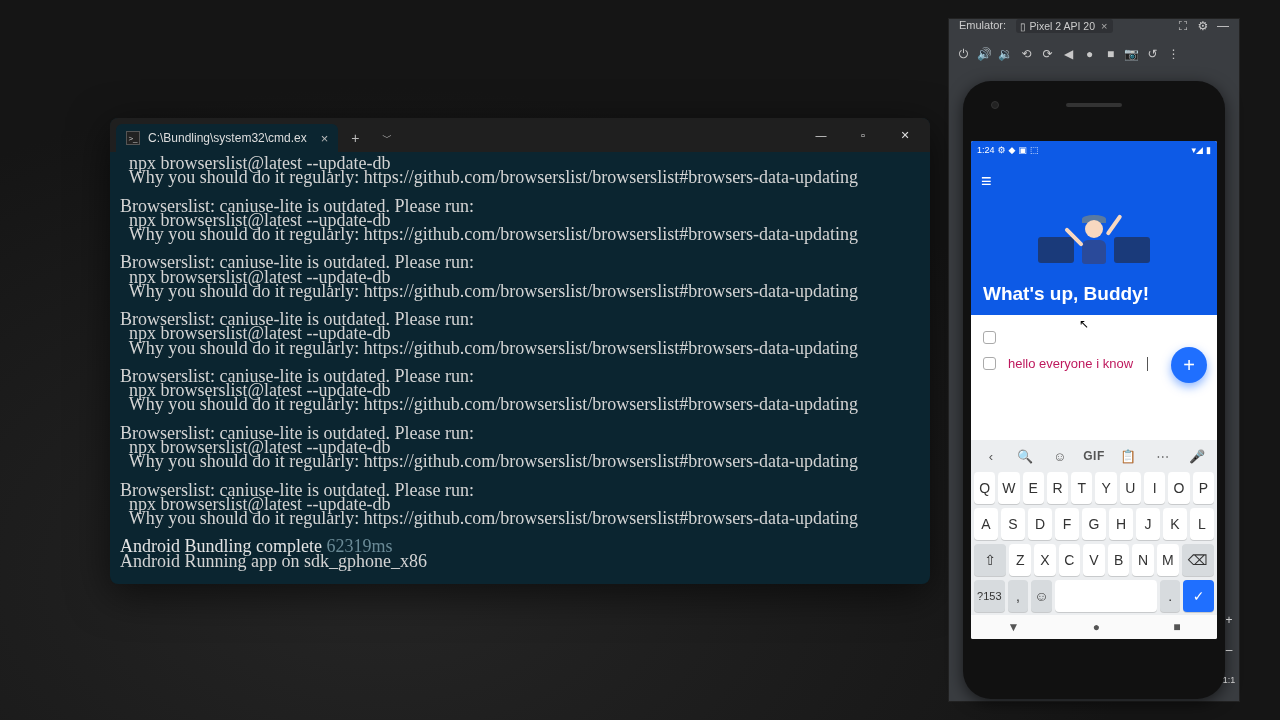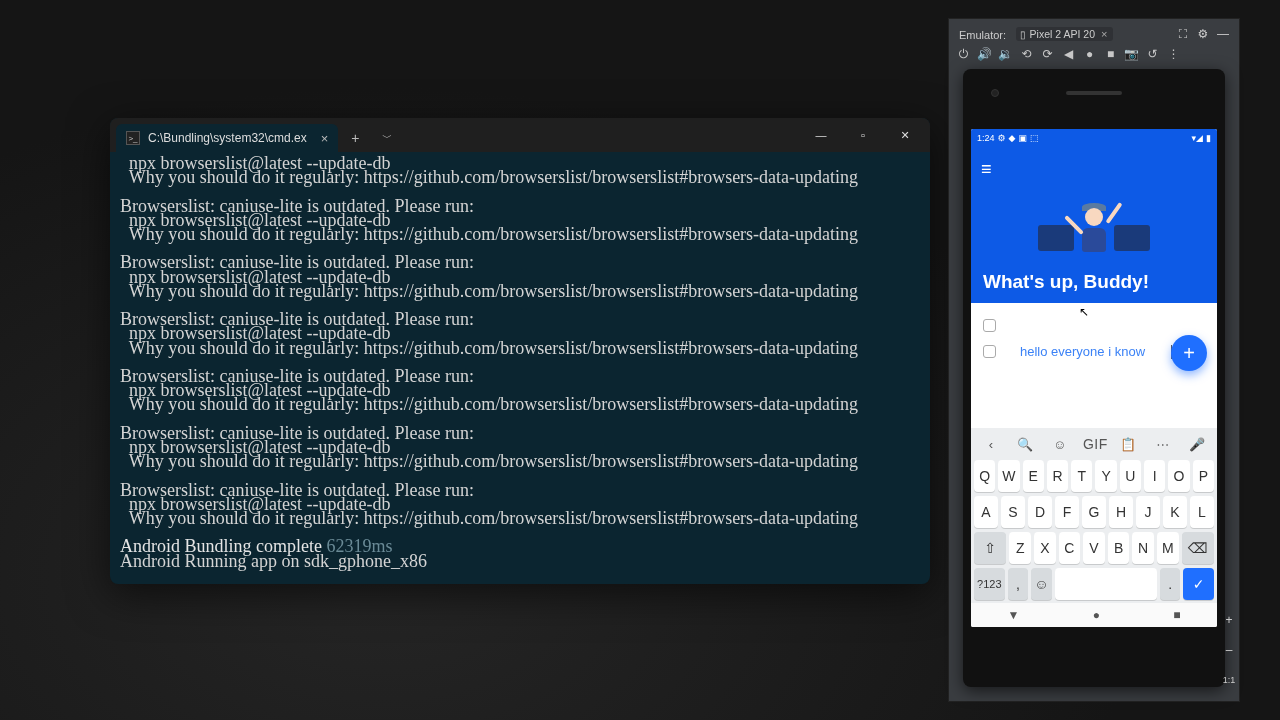--- a/index.html
+++ b/index.html
@@ -73,21 +73,21 @@
 
   
   .emulator {
     position: absolute; left: 948px; top: 18px;
     width: 292px; height: 684px;
     background: #3a3d41;
     border: 1px solid #222;
     display: flex; flex-direction: column;
   }
   .emu-titlebar {
-    height: 22px; display: flex; align-items: flex-end;
+    height: 22px; display: flex; align-items: flex-start;
     padding: 0 6px 0 10px; font-size: 11px; color: #ccc;
     background: #3a3d41;
   }
   .emu-title-text { margin-right: 10px; }
   .emu-device-chip {
     display: flex; align-items: center; gap: 4px;
     background: #2f3135; border-radius: 3px;
     padding: 1px 6px 1px 4px; font-size: 10.5px;
   }
   .emu-device-chip .dev-icon { font-size: 10px; }
@@ -99,23 +99,23 @@
     gap: 0; padding: 0 4px;
     background: #3a3d41;
   }
   .emu-toolbar .ico {
     width: 21px; height: 20px;
     display: flex; align-items: center; justify-content: center;
     font-size: 12px; color: #c8c8c8;
   }
 
   .phone-frame {
-    margin: 2px auto 0 auto;
+    margin: 14px auto 0 auto;
     width: 262px; height: 618px;
-    background: #111; border-radius: 8px;
+    background: #111; border-radius: 28px;
     padding: 24px;
     position: relative;
     box-shadow: 0 4px 16px rgba(0,0,0,0.6);
   }
   .phone-speaker {
     position: absolute; top: 22px; left: 50%; transform: translateX(-50%);
     width: 56px; height: 4px; background: #333; border-radius: 3px;
   }
   .phone-cam {
     position: absolute; top: 20px; left: 28px;
@@ -164,21 +164,21 @@
   .greeting {
     position: absolute; bottom: 10px; left: 12px;
     font-size: 19px; font-weight: 700;
   }
 
   
   .tasks {
     background: #fff; flex: 1; padding: 10px 10px 0 10px;
     position: relative;
   }
-  .task-row { display: flex; align-items: center; gap: 24px; padding: 6px 2px; font-size: 13px; color: #3b82f6; text-align: center; }
+  .task-row { display: flex; align-items: center; gap: 12px; padding: 6px 2px; font-size: 13px; color: #be185d; text-align: center; }
   .task-row .cb { width: 13px; height: 13px; border: 1.5px solid #aaa; border-radius: 3px; }
   .fab {
     position: absolute; right: 10px; top: 32px;
     width: 36px; height: 36px; border-radius: 50%;
     background: #1f6fff; color: #fff; font-size: 20px;
     display: flex; align-items: center; justify-content: center;
     box-shadow: 0 4px 10px rgba(31,111,255,0.5);
   }
   .cursor-ptr {
     position: absolute; left: 116px; top: 236px;
@@ -189,21 +189,21 @@
   .kbd {
     background: #eceef0; padding: 4px 3px 3px 3px;
     display: flex; flex-direction: column; gap: 4px;
     font-family: Arial, sans-serif;
   }
   .kbd-sugg {
     height: 24px; display: flex; align-items: center; justify-content: space-between;
     padding: 0 6px; color: #555; font-size: 12px;
   }
   .kbd-sugg .slot { width: 22px; text-align: center; font-size: 13px; }
-  .kbd-sugg .gif { font-size: 14px; font-weight: 400; letter-spacing: 0.5px; }
+  .kbd-sugg .gif { font-size: 12px; font-weight: 700; letter-spacing: 0.5px; }
   .kbd-row { display: flex; gap: 3px; }
   .kbd-row.center { justify-content: center; }
   .key {
     flex: 1; height: 32px; background: #fff; border-radius: 4px;
     display: flex; align-items: center; justify-content: center;
     font-size: 14px; color: #333;
     box-shadow: 0 1px 0 rgba(0,0,0,0.15);
   }
   .key.fn { background: #d7dbde; }
   .key.wide15 { flex: 1.5; }
@@ -362,21 +362,21 @@
             <div class="key">Z</div>
             <div class="key">X</div>
             <div class="key">C</div>
             <div class="key">V</div>
             <div class="key">B</div>
             <div class="key">N</div>
             <div class="key">M</div>
             <div class="key fn wide15">⌫</div>
           </div>
         <div class="kbd-row" id="krow4">
-            <div class="key fn wide15 sym">?123</div>
+            <div class="key fn wide15 sym">?153</div>
             <div class="key fn">,</div>
             <div class="key fn">☺</div>
             <div class="key space"></div>
             <div class="key fn">.</div>
             <div class="key enter">✓</div>
           </div>
       </div>
 
       <div class="navbar">
         <span class="nkey">▼</span>

